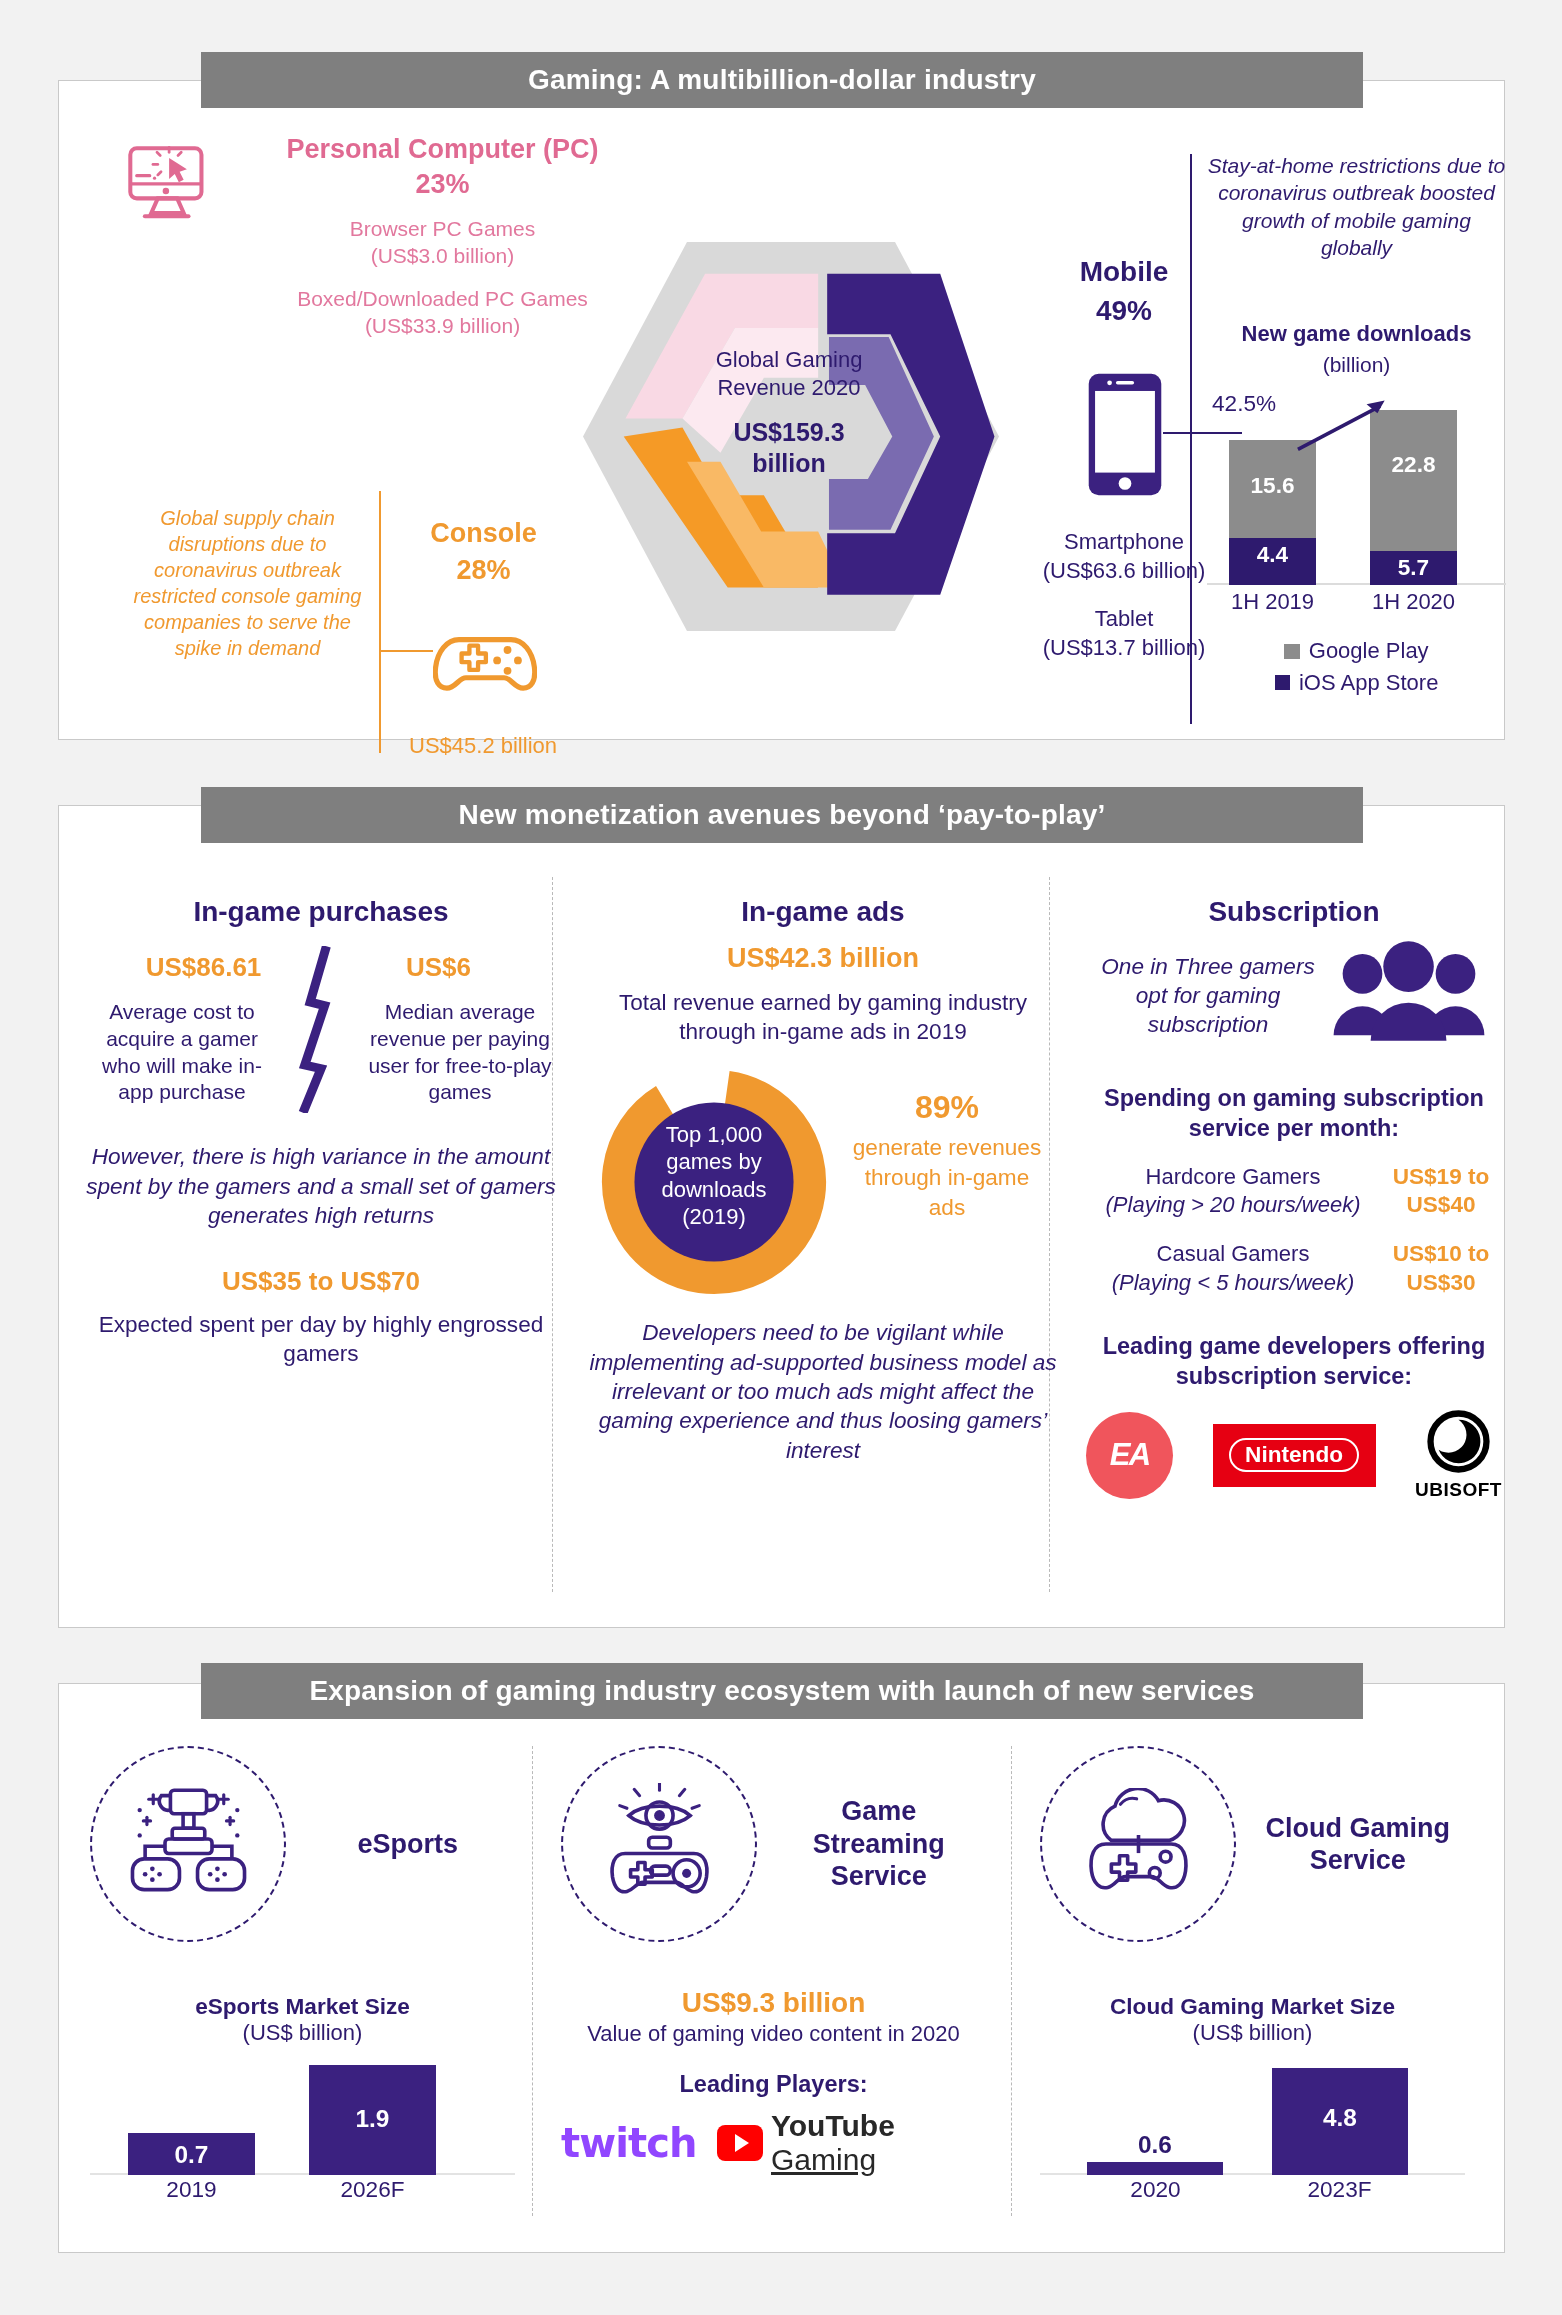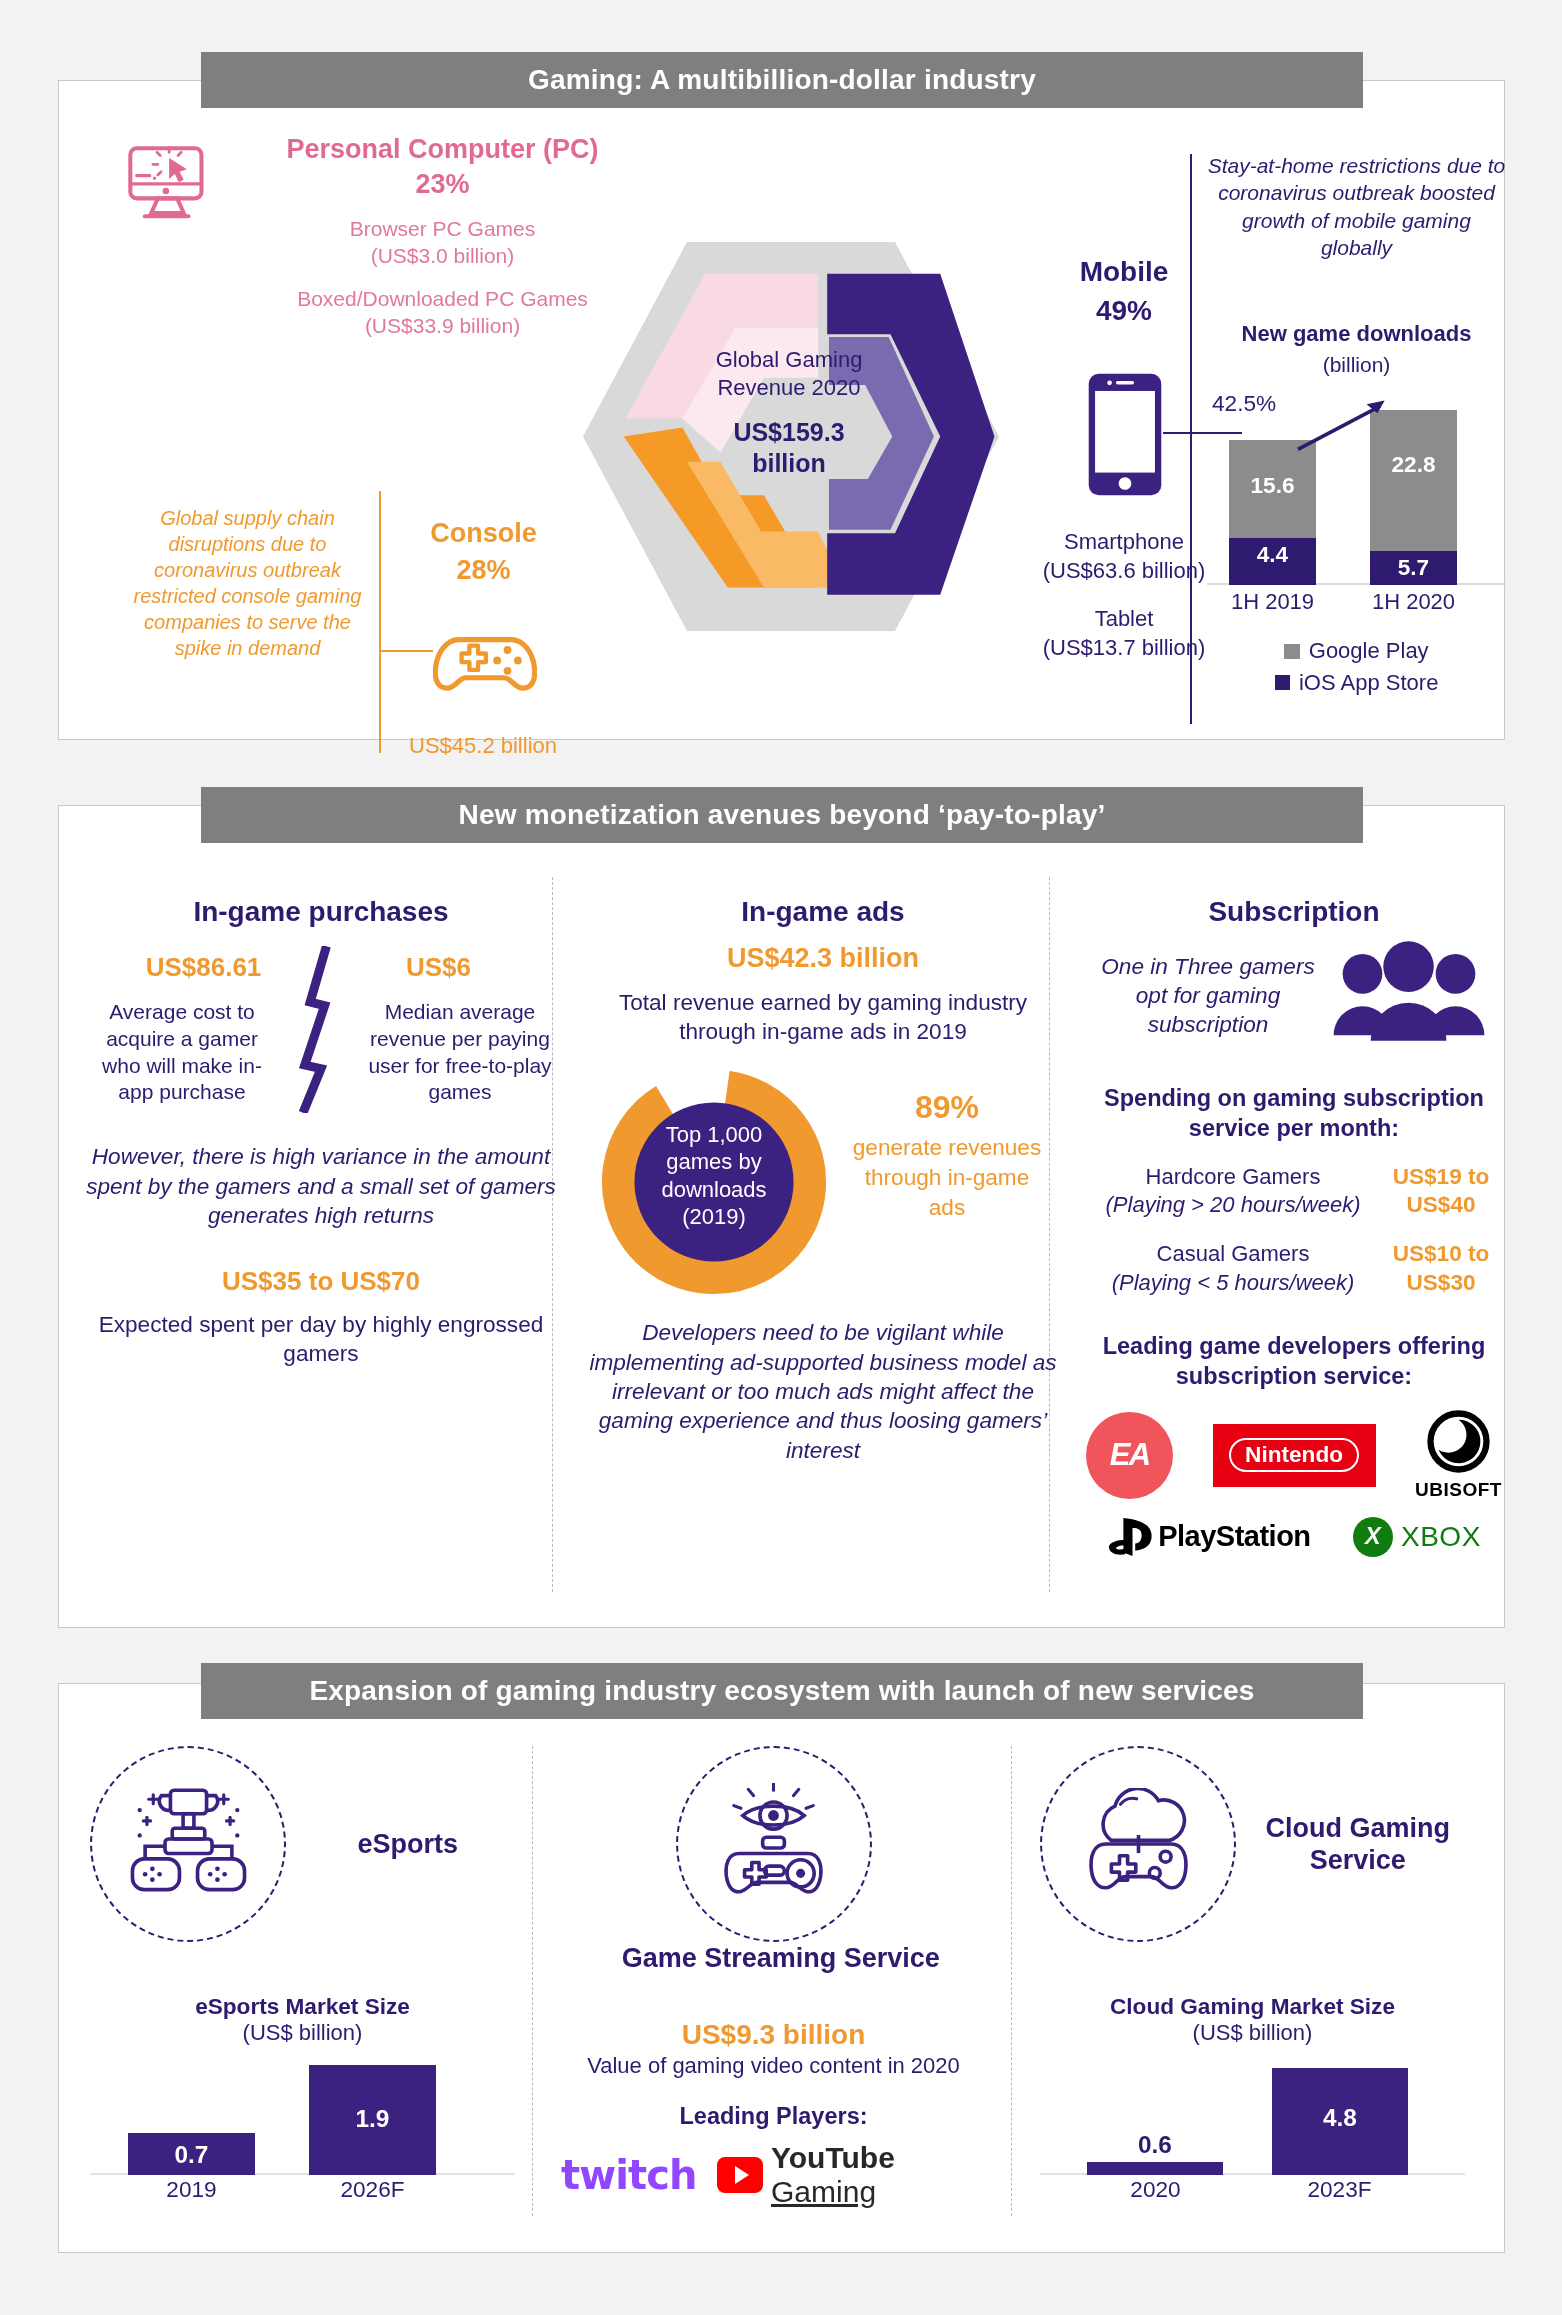--- a/index.html
+++ b/index.html
@@ -359,33 +359,20 @@
       </div>
     <div class="nintendo">
       <span class="nint-pill">Nintendo</span>
     </div>
     <div class="ubi">
       <svg class="ubi-mark" viewBox="0 0 72 72">
         <circle cx="36" cy="36" r="31" fill="none" stroke="#000" stroke-width="7"></circle>
         <path d="M36 12 a24 24 0 1 1 -22 33 a17 17 0 1 0 22 -33 z" fill="#000"></path>
       </svg>
       <div class="ubi-txt">UBISOFT</div>
-    </div>
-  </div>
-  <div class="logorow2">
-    <div class="ps">
-      <svg width="51" height="42" viewBox="0 0 56 46">
-        <path d="M18 2 v38 l10 4 V13 c6 0 10 2 10 8 c0 6 -3 9 -7 9 v8 c12 -1 18 -7 18 -16 C49 9 36 4 18 2 z" fill="#000"></path>
-        <path d="M2 34 c0 -5 10 -8 18 -8 v6 c-6 0 -10 2 -10 3 c0 2 6 2 10 1 v6 C10 44 2 40 2 34 z" fill="#000"></path>
-      </svg>
-      <span class="ps-txt">PlayStation</span>
-    </div>
-    <div class="xb">
-      <span class="xb-ball">X</span>
-      <span class="xb-txt">XBOX</span>
     </div>
   </div>
 </div>
 
 <div class="panel" id="panel3"></div>
 <div class="banner" id="banner3">Expansion of gaming industry ecosystem with launch of new services</div>
 
 <div class="vdash" style="left:532px;top:1746px;height:470px;"></div>
 <div class="vdash" style="left:1011px;top:1746px;height:470px;"></div>
 
@@ -442,21 +429,21 @@
     </div>
     <div class="mb" style="left:219px;width:127px;height:110px;">
       <span style="top:40px;">1.9</span>
     </div>
     <div class="mblab" style="left:38px;">2019</div>
     <div class="mblab" style="left:219px;">2026F</div>
   </div>
 </div>
 
 <div class="svccol" style="left:561px;top:1746px;width:425px;">
-  <div style="display:flex;align-items:center;flex-direction:column;">
+  <div style="display:flex;align-items:center;">
     <div class="dcircle">
       <svg width="127" height="122" viewBox="0 0 140 135">
         <path d="M36 36 a40 22 0 0 0 68 0 a40 22 0 0 0 -68 0 z" fill="none" stroke="#3b2180" stroke-width="4"></path>
         <circle cx="70" cy="36" r="15" fill="none" stroke="#3b2180" stroke-width="4"></circle>
         <circle cx="70" cy="36" r="6" fill="#3b2180"></circle>
         <g stroke="#3b2180" stroke-width="3.4" stroke-linecap="round">
           <line x1="70" y1="8" x2="70" y2="0"></line>
             <line x1="48" y1="14" x2="42" y2="7"></line>
             <line x1="92" y1="14" x2="98" y2="7"></line>
           <line x1="34" y1="28" x2="26" y2="25"></line>

